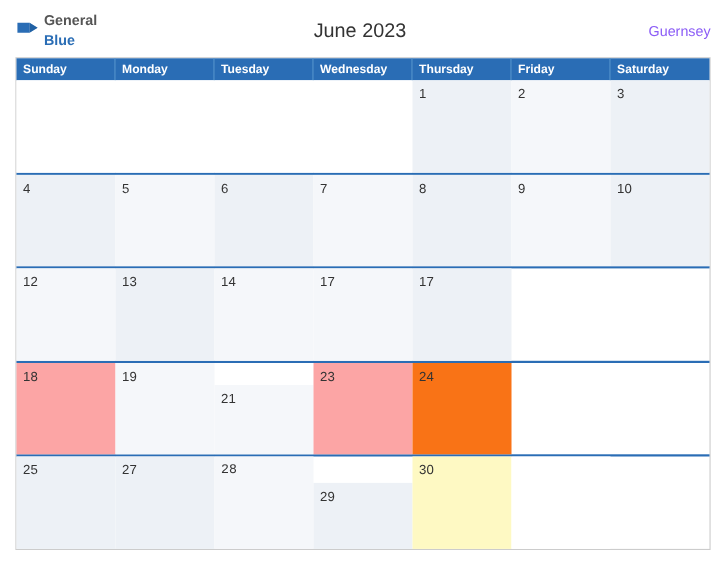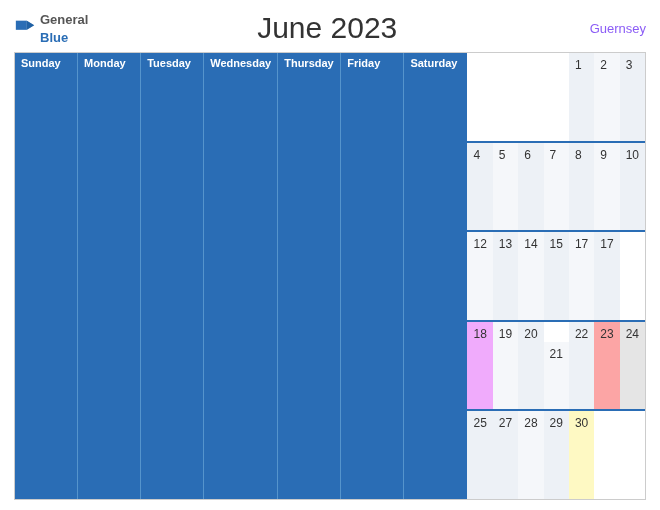--- a/index.html
+++ b/index.html
@@ -44,38 +44,39 @@
       font-weight: bold;
       color: #2a6db5;
     }
 
     .logo-icon {
       width: 22px;
       height: 22px;
     }
 
     .title {
-      font-size: 30px;
+      font-size: 18px;
       font-weight: normal;
       color: #333;
       text-align: center;
       flex: 1;
     }
 
     .location {
       font-size: 13px;
       color: #8b5cf6;
       min-width: 80px;
       text-align: right;
     }
 
     
     .calendar {
       flex: 1;
       display: flex;
+      flex-direction: column;
       border: 1px solid #ccc;
     }
 
     .cal-header {
       display: grid;
       grid-template-columns: repeat(7, 1fr);
       background: #2a6db5;
     }
 
     .cal-header-cell {
@@ -186,36 +187,33 @@
           <div class="cal-cell" style="background: rgb(237, 241, 246);"><span class="day-num">6</span></div>
           <div class="cal-cell" style="background: rgb(245, 247, 250);"><span class="day-num">7</span></div>
           <div class="cal-cell" style="background: rgb(237, 241, 246);"><span class="day-num">8</span></div>
           <div class="cal-cell" style="background: rgb(245, 247, 250);"><span class="day-num">9</span></div>
           <div class="cal-cell" style="background: rgb(237, 241, 246);"><span class="day-num">10</span></div>
         </div>
         <div class="cal-week">
           <div class="cal-cell" style="background: rgb(245, 247, 250);"><span class="day-num">12</span></div>
           <div class="cal-cell" style="background: rgb(237, 241, 246);"><span class="day-num">13</span></div>
           <div class="cal-cell" style="background: rgb(245, 247, 250);"><span class="day-num">14</span></div>
-          <div class="cal-cell" style="background: rgb(237, 241, 246);"><span class="day-num">15</span></div>
           <div class="cal-cell" style="background: rgb(245, 247, 250);"><span class="day-num">17</span></div>
           <div class="cal-cell" style="background: rgb(237, 241, 246);"><span class="day-num">17</span></div>
         </div>
         <div class="cal-week">
-          <div class="cal-cell" style="background: #f0abfc;"><span class="day-num">18</span></div>
+          <div class="cal-cell" style="background: #fca5a5;"><span class="day-num">18</span></div>
           <div class="cal-cell" style="background: rgb(245, 247, 250);"><span class="day-num">19</span></div>
-          <div class="cal-cell" style="background: rgb(237, 241, 246);"><span class="day-num">20</span></div>
           <div class="cal-cell" style="background: rgb(245, 247, 250); margin-top: 20px;"><span class="day-num">21</span></div>
-          <div class="cal-cell" style="background: rgb(237, 241, 246);"><span class="day-num">22</span></div>
           <div class="cal-cell" style="background: #fca5a5;"><span class="day-num">23</span></div>
-          <div class="cal-cell" style="background: #e5e5e5;"><span class="day-num">24</span></div>
+          <div class="cal-cell" style="background: #f97316;"><span class="day-num">24</span></div>
         </div>
         <div class="cal-week">
           <div class="cal-cell" style="background: rgb(237, 241, 246);"><span class="day-num">25</span></div>
           <div class="cal-cell" style="background: rgb(237, 241, 246);"><span class="day-num">27</span></div>
-          <div class="cal-cell" style="background: rgb(245, 247, 250);"><span class="day-num">28</span></div>
-          <div class="cal-cell" style="background: rgb(237, 241, 246);"><span class="day-num">29</span></div>
+          <div class="cal-cell" style="background: rgb(245, 247, 250); font-family: Liberation Mono, monospace;"><span class="day-num">28</span></div>
+          <div class="cal-cell" style="background: rgb(237, 241, 246); margin-top: 24px;"><span class="day-num">29</span></div>
           <div class="cal-cell" style="background: #fef9c3;"><span class="day-num">30</span></div>
           <div class="cal-cell empty" style="background: rgb(255, 255, 255);"></div>
         </div>
       </div>
   </div>
 </div>
 
 </body></html>

